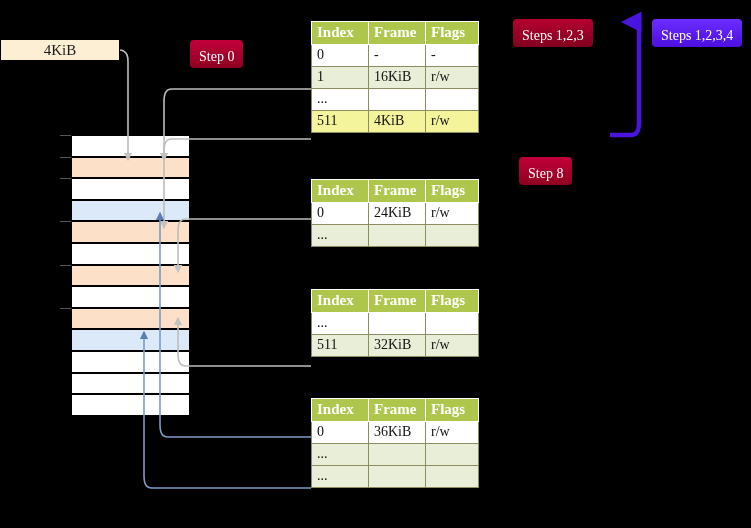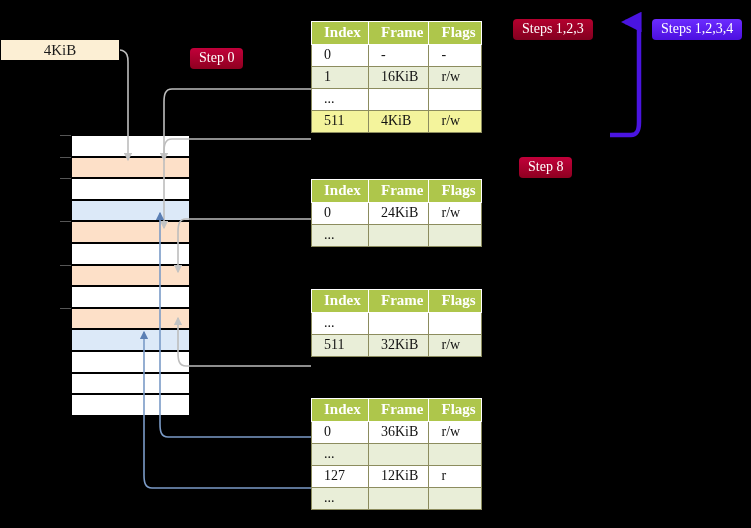--- a/index.html
+++ b/index.html
@@ -31,27 +31,27 @@
     align-items: center;
     justify-content: center;
     z-index: 6;
   }
 
   
   .badge {
     position: absolute;
     color: #ffffff;
     font-size: 14px;
-    padding: 2px 9px 3px 9px;
+    padding: 9px 9px 3px 9px;
     border-radius: 4px;
     white-space: nowrap;
     line-height: 1.15;
     z-index: 8;
   }
-  #badge-step0    { left: 190px; top: 48px;  background: #a8002a; background: linear-gradient(#c2003a,#8e0020); }
+  #badge-step0    { left: 190px; top: 40px;  background: #a8002a; background: linear-gradient(#c2003a,#8e0020); }
   #badge-step4    { left: 519px; top: 157px; background: #a8002a; background: linear-gradient(#c2003a,#8e0020); }
   #badge-steps123 { left: 513px; top: 19px;  background: #9c0026; background: linear-gradient(#b4002e,#82001f); }
   #badge-steps1234{ left: 652px; top: 19px;  background: #5b1bf0; background: linear-gradient(#6c2cff,#4c0fe0); }
 
   
   #memory-column {
     left: 71px; top: 135px;
     width: 119px; height: 281px;
     z-index: 4;
   }
@@ -77,21 +77,21 @@
   
   .ptable {
     position: absolute;
     border-collapse: collapse;
     background: #ffffff;
     z-index: 7;
     font-size: 14px;
   }
   .ptable th, .ptable td {
     border: 1px solid #8c8c5e;
-    padding: 2px 5px 3px 12px;
+    padding: 2px 5px 3px 5px;
     text-align: left;
     height: 19px;
     box-sizing: border-box;
     color: #111111;
     font-weight: normal;
     vertical-align: middle;
   }
   .ptable th {
     background: #aec64b;
     color: #ffffff;
@@ -249,25 +249,20 @@
       <tr>
         <td class="c-index">0</td>
         <td class="c-frame">36KiB</td>
         <td class="c-flags">r/w</td>
       </tr>
       <tr class="alt">
         <td class="c-index">...</td>
         <td class="c-frame"></td>
         <td class="c-flags"></td>
       </tr>
-      <tr>
-        <td class="c-index">127</td>
-        <td class="c-frame">12KiB</td>
-        <td class="c-flags">r</td>
-      </tr>
       <tr class="alt">
         <td class="c-index">...</td>
         <td class="c-frame"></td>
         <td class="c-flags"></td>
       </tr>
     </tbody>
   </table>
 
 <svg id="connectors" viewBox="0 0 751 528" xmlns="http://www.w3.org/2000/svg">
   <defs>

